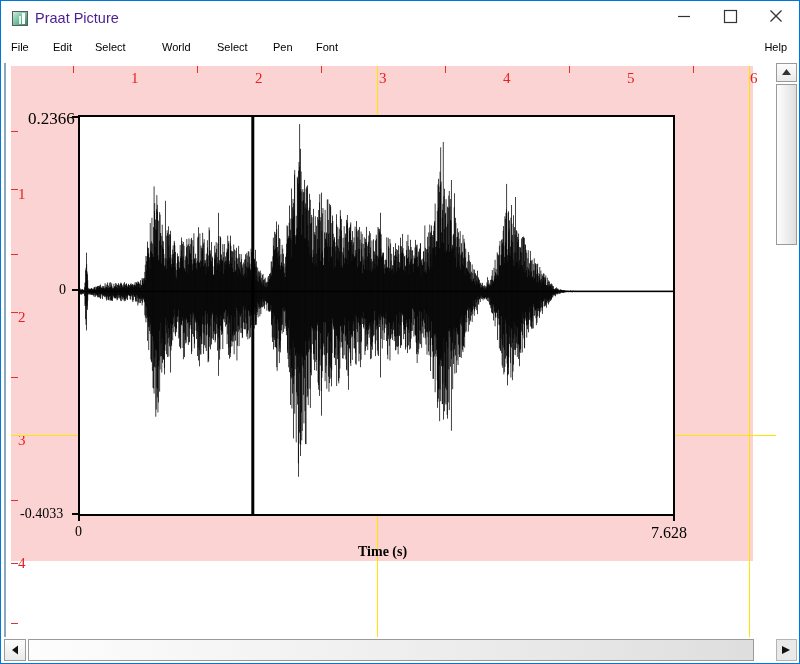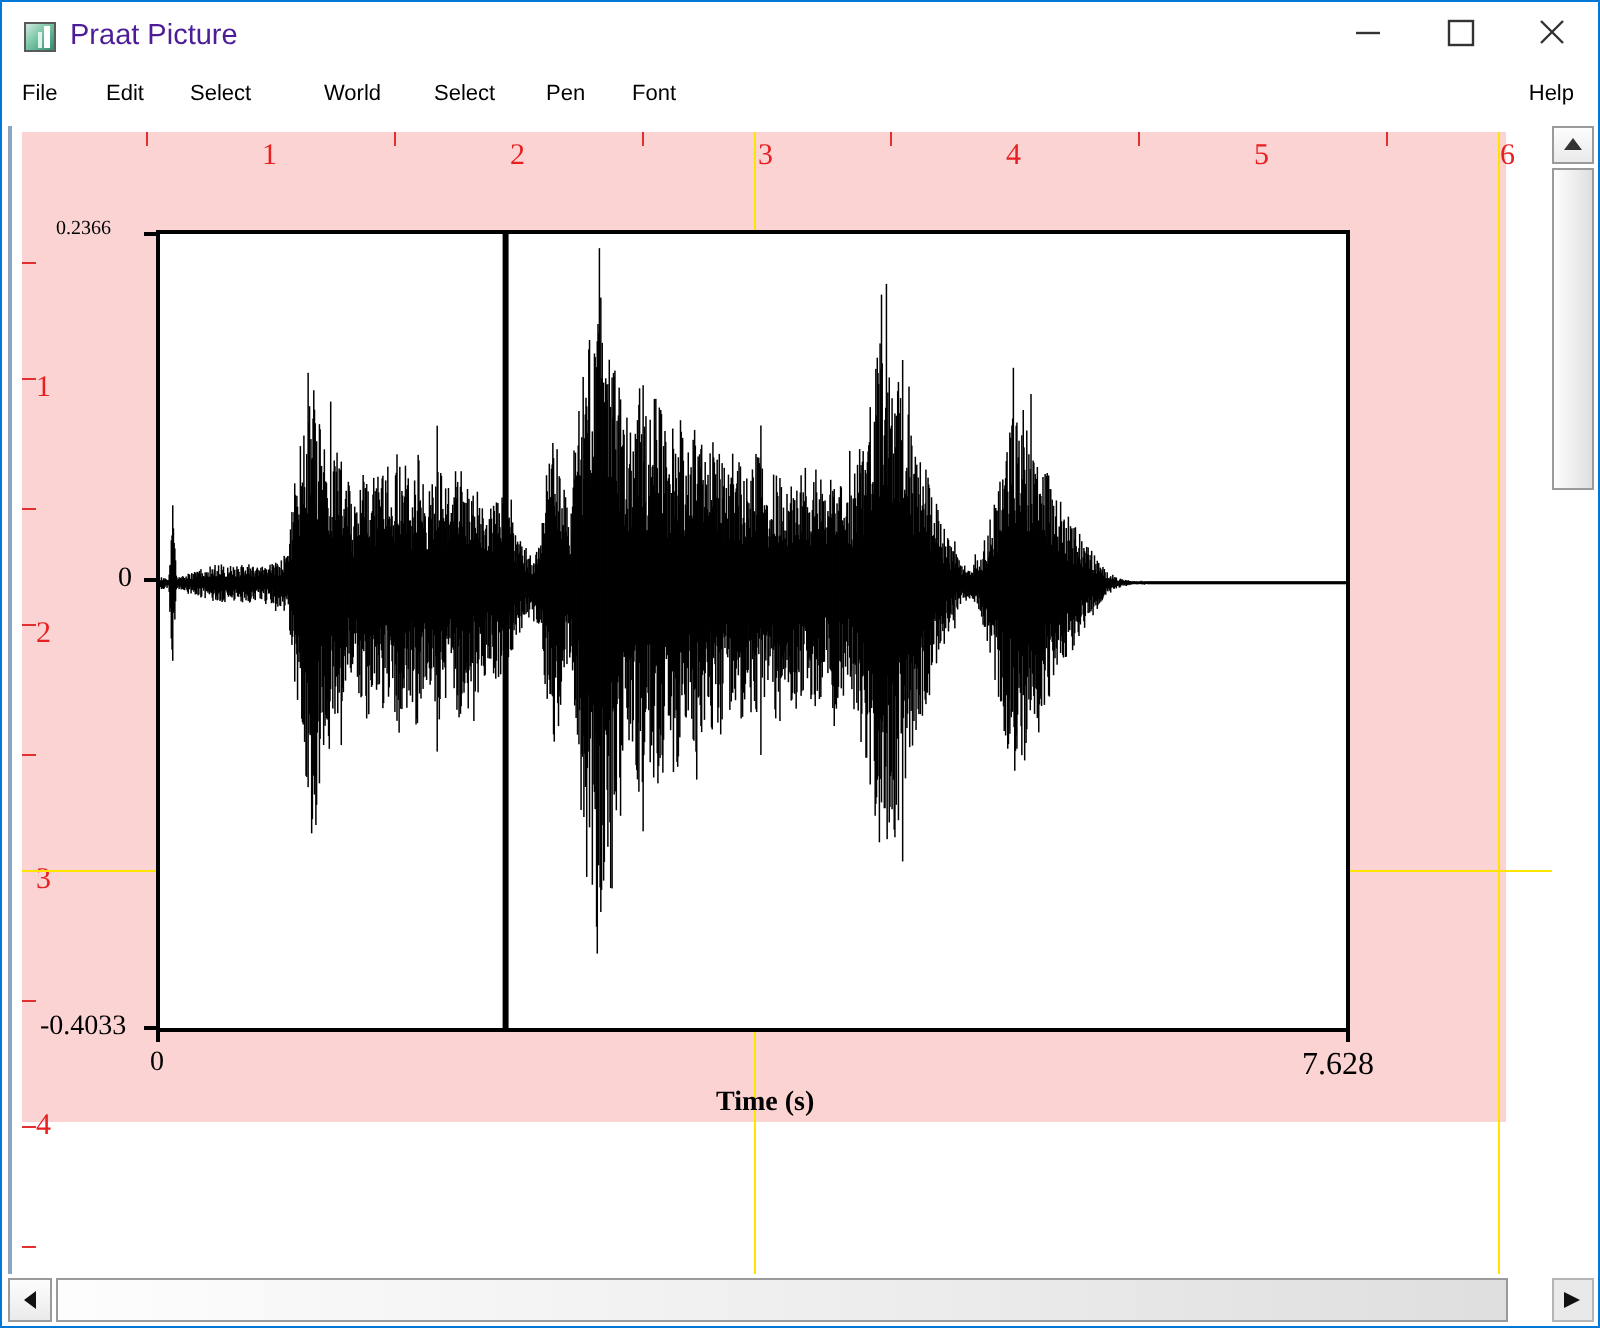--- a/index.html
+++ b/index.html
@@ -1748,21 +1748,21 @@
           </g>
       </svg>
     </div>
 
     <div class="axtick" style="left:66px; top:53px;  width:7px; height:2px;"></div>
     <div class="axtick" style="left:66px; top:226px; width:7px; height:2px;"></div>
     <div class="axtick" style="left:66px; top:450px; width:7px; height:2px;"></div>
     <div class="axtick" style="left:72px; top:452px; width:2px; height:6px;"></div>
     <div class="axtick" style="left:667px; top:452px; width:2px; height:6px;"></div>
 
-    <div class="ann" style="left:22px;  top:47px;  font-size:10px;text-align:right;">0.2366</div>
+    <div class="ann" style="left:22px;  top:47px;  font-size:17px;text-align:right;">0.2366</div>
     <div class="ann" style="left:53px;  top:220px; font-size:14px;">0</div>
     <div class="ann" style="left:14px;  top:444px; font-size:14px;">-0.4033</div>
 
     <div class="ann" style="left:69px;  top:462px; font-size:14px;">0</div>
     <div class="ann" style="left:645px; top:462px; font-size:16px;">7.628</div>
 
     <div class="ann ann-bold" style="left:352px; top:482px; font-size:14px;">Time (s)</div>
   </div>
 
   <div class="sb-v">

